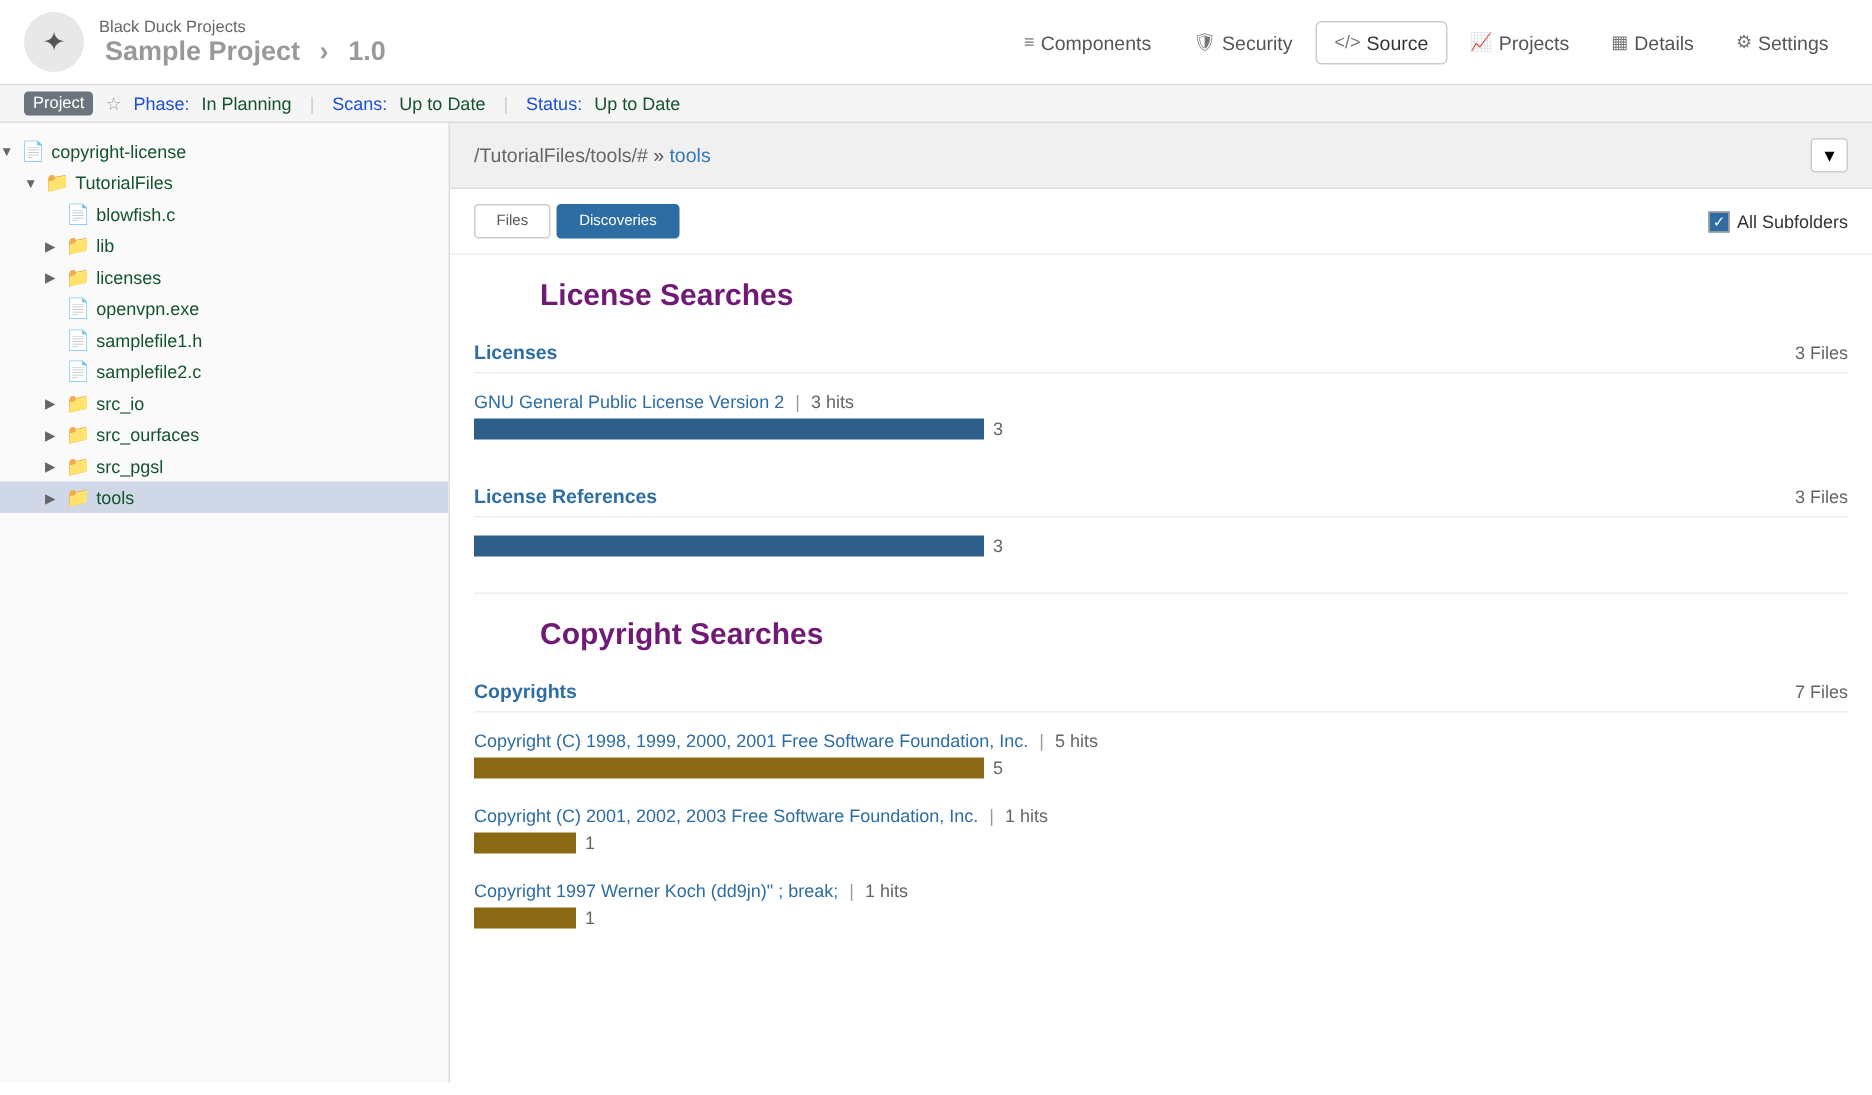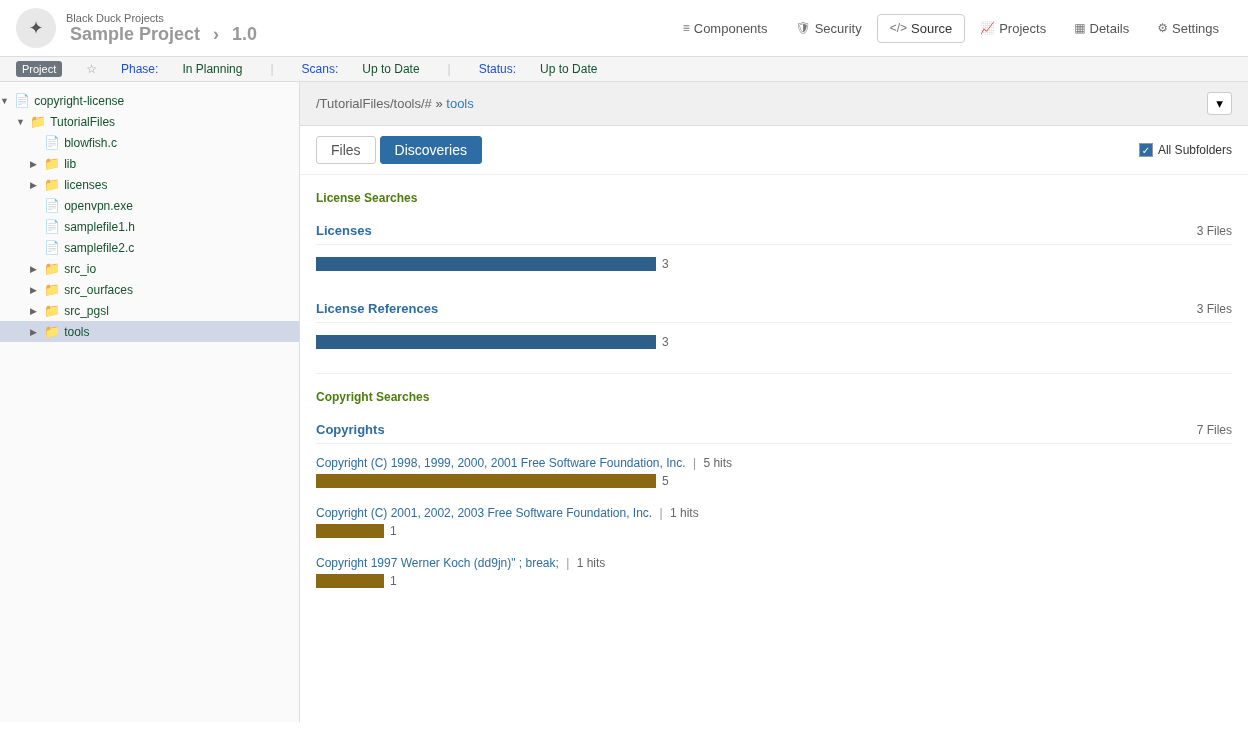--- a/index.html
+++ b/index.html
@@ -7,21 +7,21 @@
 
     
     .header { display: flex; align-items: center; justify-content: space-between; padding: 8px 16px; border-bottom: 1px solid #ddd; background: #fff; }
     .header-left { display: flex; align-items: center; gap: 10px; }
     .logo-circle { width: 40px; height: 40px; border-radius: 50%; background: #e8e8e8; display: flex; align-items: center; justify-content: center; }
     .logo-icon { font-size: 18px; color: #555; }
     .project-info { display: flex; flex-direction: column; }
     .company-name { font-size: 11px; color: #666; }
     .project-title { font-size: 18px; font-weight: bold; color: #333; }
     .project-title span { color: #999; font-weight: bold; margin: 0 4px; }
-    .subheader { display: flex; align-items: center; padding: 4px 16px; border-bottom: 1px solid #ddd; background: #f5f5f5; gap: 24px; font-size: 12px; }
+    .subheader { display: flex; align-items: center; padding: 4px 16px; border-bottom: 1px solid #ddd; background: #f5f5f5; gap: 8px; font-size: 12px; }
     .badge-project { background: #6c757d; color: #fff; padding: 2px 6px; border-radius: 3px; font-size: 11px; }
     .star-icon { color: #999; }
     .subheader-sep { color: #ccc; margin: 0 4px; }
     .status-green { color: #14532d; }
     .status-label { color: #1d4ed8; text-align: right; }
 
     
     .nav-tabs { display: flex; align-items: center; gap: 2px; }
     .nav-tab { display: flex; align-items: center; gap: 4px; padding: 6px 12px; border: 1px solid transparent; border-radius: 4px; cursor: pointer; font-size: 13px; color: #555; background: transparent; }
     .nav-tab.active { background: #fff; border-color: #ccc; color: #333; }
@@ -45,28 +45,28 @@
     
     
     .breadcrumb-bar { display: flex; align-items: center; justify-content: space-between; padding: 10px 16px; background: #f0f0f0; border-bottom: 1px solid #ddd; }
     .breadcrumb-text { font-size: 13px; color: #555; }
     .breadcrumb-text span { color: #337ab7; text-align: center; }
     .dropdown-btn { border: 1px solid #ccc; background: #fff; padding: 3px 8px; cursor: pointer; border-radius: 3px; }
 
     
     .content-tabs { display: flex; align-items: center; justify-content: space-between; padding: 10px 16px; border-bottom: 1px solid #eee; }
     .tab-group { display: flex; gap: 4px; }
-    .tab-btn { padding: 5px 14px; border: 1px solid #ccc; background: #fff; cursor: pointer; font-size: 14px; border-radius: 3px; color: #555; }
+    .tab-btn { padding: 5px 14px; border: 1px solid #ccc; background: #fff; cursor: pointer; font-size: 10px; border-radius: 3px; color: #555; }
     .tab-btn.active { background: #2d6da3; color: #fff; border-color: #2d6da3; }
     .all-subfolders { display: flex; align-items: center; gap: 5px; font-size: 12px; color: #333; }
     .checkbox-custom { width: 14px; height: 14px; border: 1px solid #999; background: #2d6da3; display: inline-flex; align-items: center; justify-content: center; color: #fff; font-size: 10px; }
 
     
     .content-body { padding: 16px; }
-    .section-title { font-size: 12px; font-weight: bold; color: #4d7c0f; margin-bottom: 12px; }
+    .section-title { font-size: 20px; font-weight: bold; color: #701a75; margin-bottom: 12px; margin-left: 44px; }
     .sub-section { margin-bottom: 20px; }
     .sub-section-header { display: flex; justify-content: space-between; align-items: center; padding: 6px 0; border-bottom: 1px solid #eee; margin-bottom: 8px; }
     .sub-section-title { font-size: 13px; font-weight: bold; color: #2d6da3; }
     .files-count { font-size: 12px; color: #666; }
     .hit-item { margin-bottom: 10px; padding: 4px 0; }
     .hit-label { font-size: 12px; color: #555; margin-bottom: 4px; }
     .hit-label a { color: #2d6da3; text-decoration: none; }
     .hit-label .pipe { color: #999; margin: 0 4px; }
     .hit-label .hits-num { color: #666; }
     .bar-row { display: flex; align-items: center; gap: 6px; }
@@ -230,20 +230,25 @@
 
       <div class="sub-section">
         <div class="section-title">License Searches</div>
 
         <div class="sub-section">
           <div class="sub-section-header">
             <span class="sub-section-title">Licenses</span>
             <span class="files-count">3 Files</span>
           </div>
           <div class="hit-item">
+            <div class="hit-label">
+              <a href="#">GNU General Public License Version 2</a>
+              <span class="pipe">|</span>
+              <span class="hits-num">3 hits</span>
+            </div>
             <div class="bar-row">
               <div class="bar-container" style="width:340px;">
                 <span class="bar-fill bar-license" style="width:340px; display:block;"></span>
               </div>
               <span class="bar-num">3</span>
             </div>
           </div>
         </div>
 
         <div class="sub-section">

